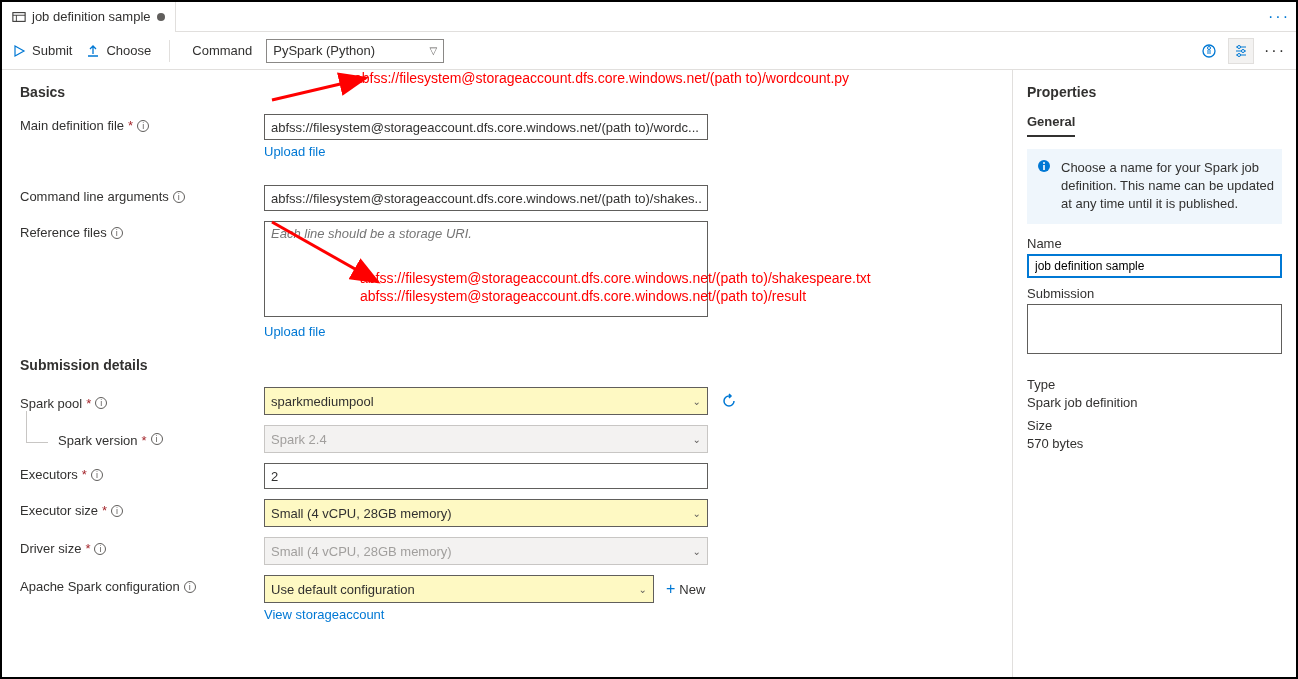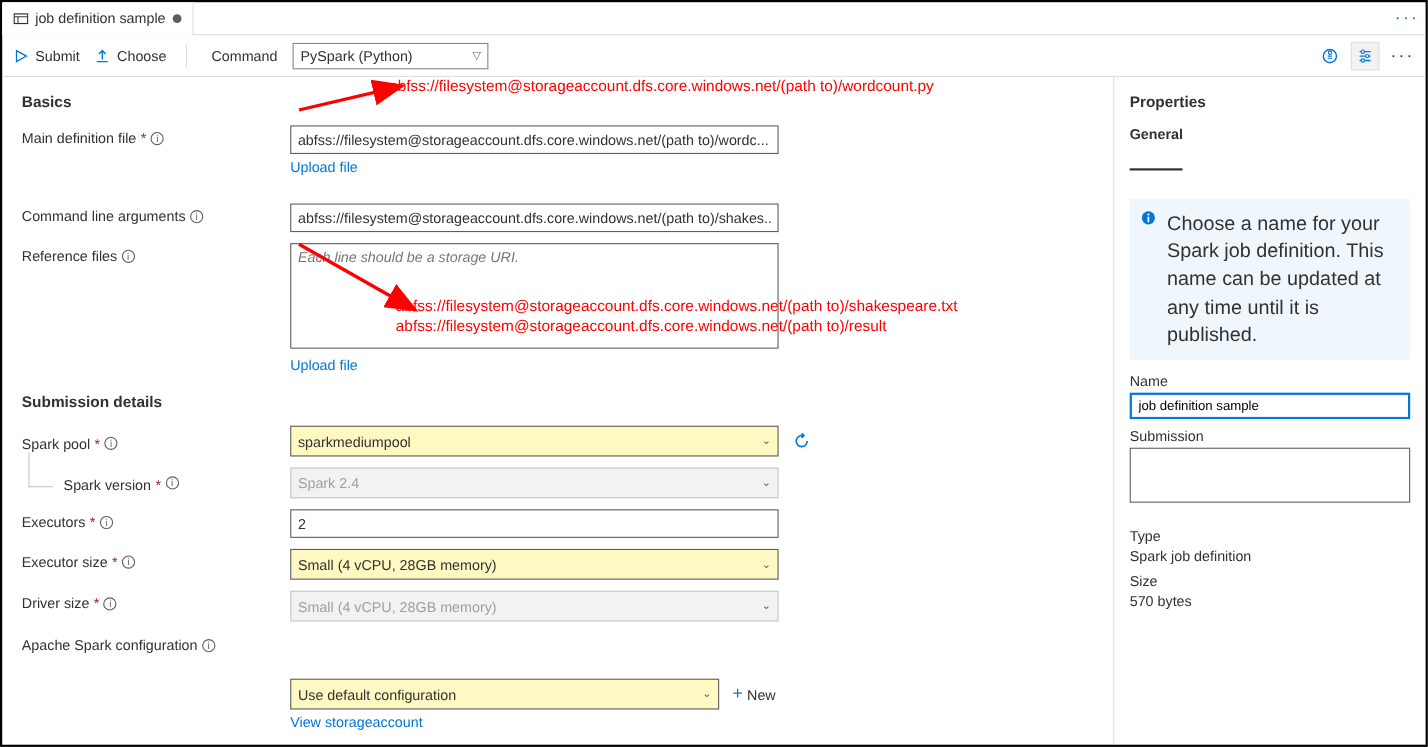--- a/index.html
+++ b/index.html
@@ -36,29 +36,29 @@
 .after-select { display: inline-flex; align-items: center; margin-left: 12px; }
 .row-inline { display: flex; align-items: center; }
 .indent-line { width: 22px; height: 32px; border-left: 1px solid #c8c6c4; border-bottom: 1px solid #c8c6c4; margin-left: 6px; margin-bottom: 10px; margin-top: -18px; }
 .indent-lbl { display: flex; align-items: flex-start; gap: 4px; margin-left: 6px; padding-top: 4px; }
 .new-btn { display: flex; align-items: center; gap: 4px; color: #323130; cursor: pointer; margin-left: 12px; }
 .plus { color: #0078d4; font-size: 16px; font-weight: 400; }
 .annotation { position: absolute; color: #ff0000; font-size: 14px; font-weight: 400; pointer-events: none; white-space: nowrap; }
 .arrow-svg { position: absolute; pointer-events: none; }
 .props-panel { width: 284px; border-left: 1px solid #e1dfdd; padding: 14px 14px; }
 .props-head { font-size: 14px; font-weight: 600; margin-bottom: 14px; }
-.props-tab { font-size: 13px; font-weight: 600; padding-bottom: 24px; border-bottom: 2px solid #323130; display: inline-block; margin-bottom: 26px; }
-.info-box { background: #eff6fc; padding: 10px 7px 10px 34px; font-size: 18px; color: #323130; line-height: 1.4; position: relative; margin-bottom: 12px; }
+.props-tab { font-size: 13px; font-weight: 600; padding-bottom: 6px; border-bottom: 2px solid #323130; display: inline-block; margin-bottom: 12px; }
+.info-box { background: #eff6fc; padding: 10px 7px 10px 34px; font-size: 13px; color: #323130; line-height: 1.4; position: relative; margin-bottom: 12px; }
 .info-box .info-circle { position: absolute; left: 10px; top: 10px; width: 14px; height: 14px; }
 .prop-label { font-size: 13px; margin-bottom: 3px; margin-top: 8px; }
 .prop-input { width: 100%; height: 24px; border: 2px solid #0078d4; padding: 0 6px; font-size: 12px; }
 .prop-textarea { width: 100%; height: 50px; border: 1px solid #605e5c; resize: none; }
 .prop-static { font-size: 13px; color: #323130; }
 .narrow-select { width: 390px; }
-.narrow-select-row .ctrl-col { width: auto; display: flex; align-items: center; margin-top: 42px; }
+.narrow-select-row .ctrl-col { width: auto; display: flex; align-items: center; }
 </style>
 </head>
 <body>
 
 <div class="tabbar">
   <div class="tab">
     <svg class="tab-icon" viewBox="0 0 16 16">
         <rect x="1" y="3" width="14" height="10" fill="none" stroke="#323130" stroke-width="1.2"></rect>
         <line x1="1" y1="6" x2="15" y2="6" stroke="#323130"></line>
         <line x1="5" y1="6" x2="5" y2="13" stroke="#323130"></line>

